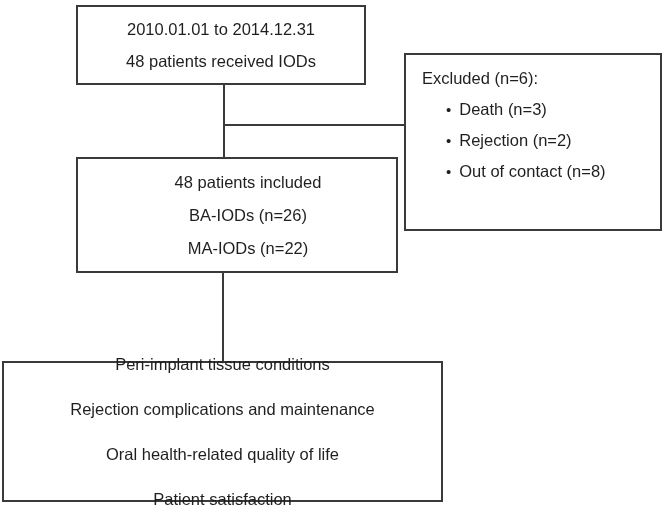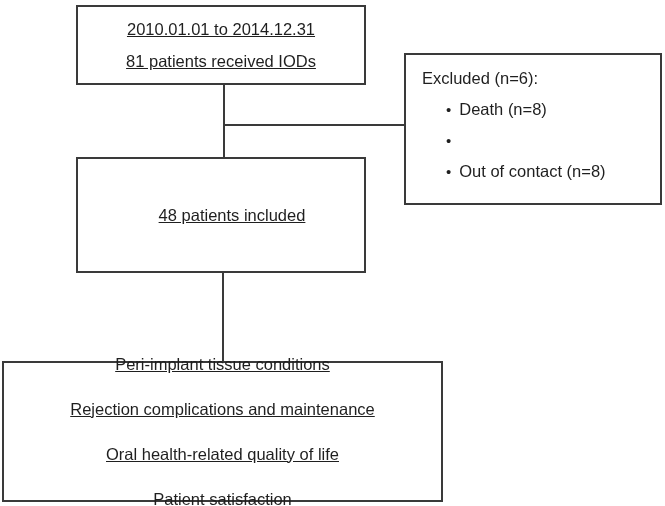--- a/index.html
+++ b/index.html
@@ -26,33 +26,32 @@
   .box.centered {
     display: flex;
     flex-direction: column;
     align-items: center;
     justify-content: center;
   }
   .box-line {
     display: block;
     line-height: 32px;
     white-space: nowrap;
-    text-decoration: underline;
   }
   #top-box {
     left: 76px;
     top: 5px;
     width: 290px;
     height: 80px;
   }
   #excluded-box {
     left: 404px;
     top: 53px;
     width: 258px;
-    height: 152px;
+    height: 178px;
     padding: 8px 0 0 16px;
   }
   #excluded-box .excl-title {
     display: block;
     line-height: 31px;
     white-space: nowrap;
   }
   .excl-item {
     display: flex;
     align-items: baseline;
@@ -60,21 +59,21 @@
     padding-left: 24px;
     white-space: nowrap;
   }
   .bullet {
     margin-right: 8px;
     font-size: 15px;
   }
   #included-box {
     left: 76px;
     top: 157px;
-    width: 290px;
+    width: 322px;
     height: 116px;
     padding-left: 22px;
   }
   #included-box .box-line {
     line-height: 33px;
   }
   #outcomes-box {
     left: 2px;
     top: 361px;
     width: 441px;
@@ -111,40 +110,43 @@
 <body>
 
 <div id="canvas">
 
   <div class="connector" id="conn-v1"></div>
   <div class="connector" id="conn-h1"></div>
   <div class="connector" id="conn-v2"></div>
 
   <div class="box centered" id="top-box">
     <span class="box-line">2010.01.01 to 2014.12.31</span>
-    <span class="box-line">81 patients received IODs</span>
+    <span class="box-line">48 patients received IODs</span>
   </div>
 
   <div class="box" id="excluded-box">
     <span class="excl-title">Excluded (n=6):</span>
     <div class="excl-item">
       <span class="bullet">•</span>
-      <span>Death (n=8)</span>
+      <span>Death (n=3)</span>
     </div>
     <div class="excl-item">
       <span class="bullet">•</span>
+      <span>Rejection (n=2)</span>
     </div>
     <div class="excl-item">
       <span class="bullet">•</span>
       <span>Out of contact (n=8)</span>
     </div>
   </div>
 
   <div class="box centered" id="included-box">
     <span class="box-line">48 patients included</span>
+    <span class="box-line">BA-IODs (n=26)</span>
+    <span class="box-line">MA-IODs (n=22)</span>
   </div>
 
   <div class="box centered" id="outcomes-box">
     <span class="box-line">Peri-implant tissue conditions</span>
     <span class="box-line">Rejection complications and maintenance</span>
     <span class="box-line">Oral health-related quality of life</span>
     <span class="box-line">Patient satisfaction</span>
   </div>
 
 </div>

